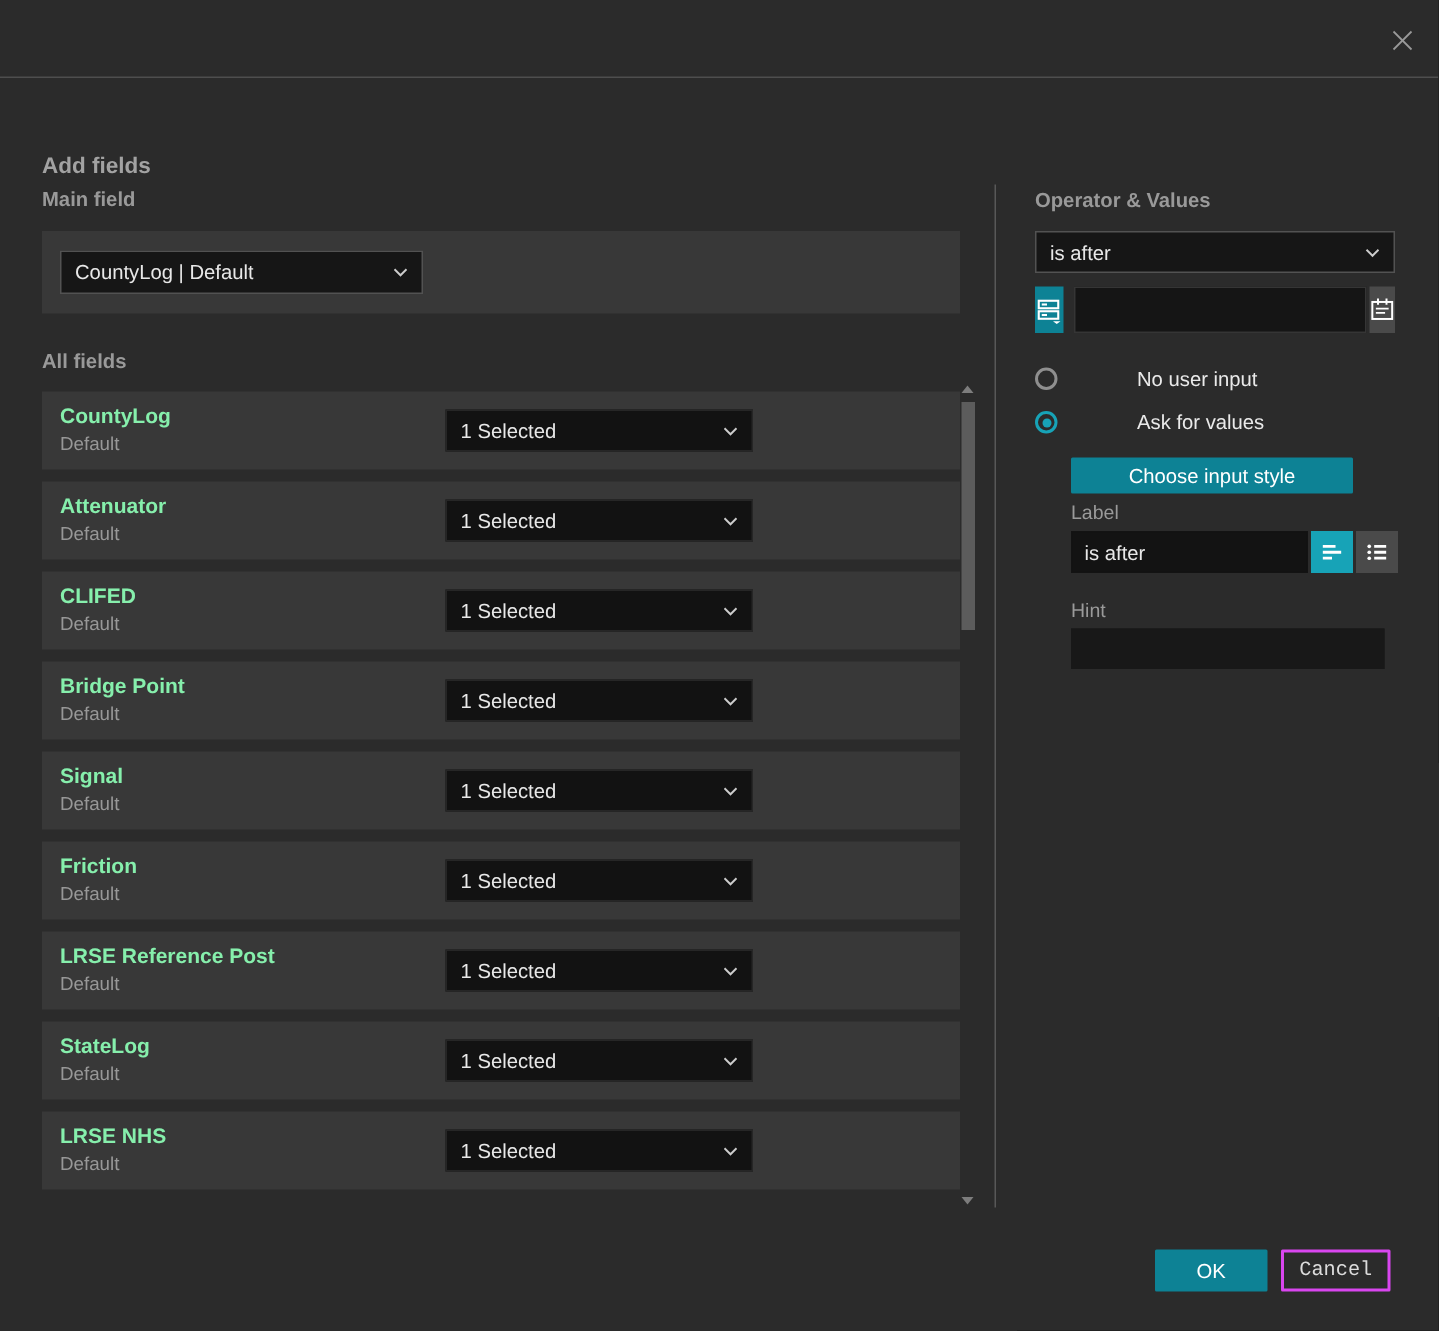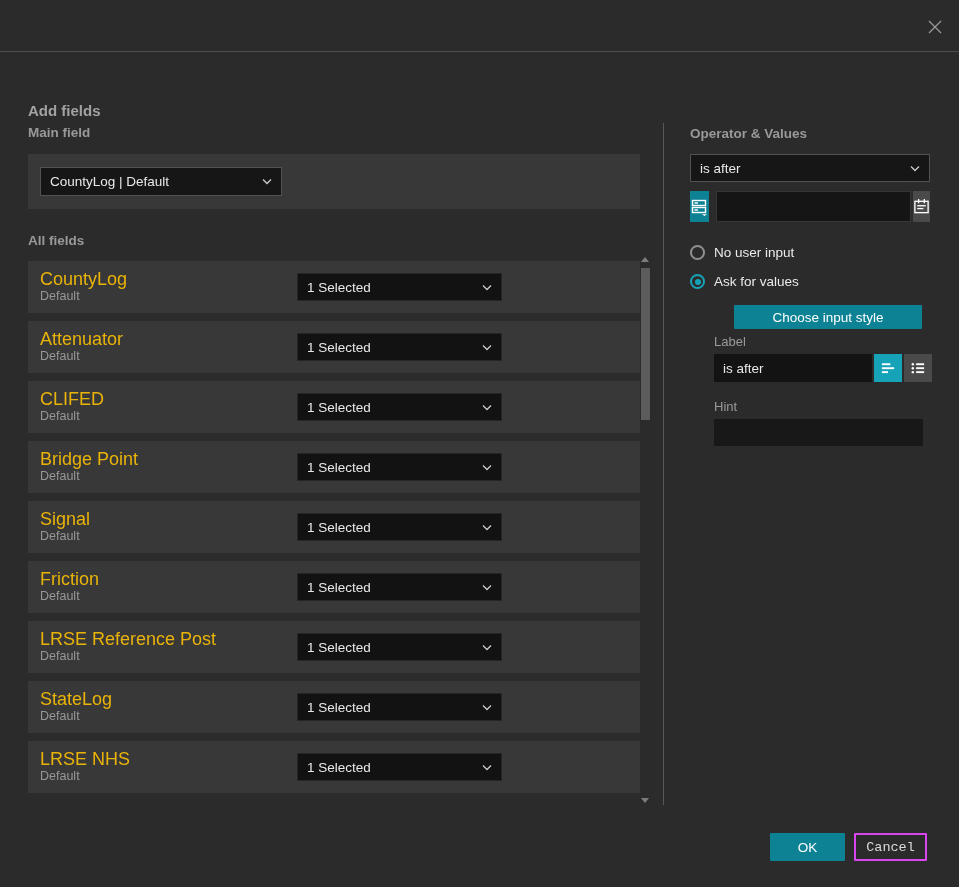--- a/index.html
+++ b/index.html
@@ -44,21 +44,21 @@
     position:absolute; left:28px; top:154px; width:612px; height:55px;
     background:#383838;
   }
   .main-panel .sel-field { position:absolute; left:12px;  top:13px; width:242px; height:29px; }
   .main-panel .sel-date  { position:absolute; left:266px; top:13px; width:208px; height:29px; }
   
   .list { position:absolute; left:28px; top:261px; width:612px; }
   .row {
     position:relative; height:52px; margin-bottom:8px; background:#383838;
   }
-  .row .fname { position:absolute; left:12px; top:8px;  font-size:18px; color:#eab308; }
+  .row .fname { position:absolute; left:12px; top:8px;  font-size:14px; color:#86efac;font-weight:bold; }
   .row .fsub  { position:absolute; left:12px; top:28px; font-size:12.5px; color:#989898; }
   .row .select { position:absolute; left:269px; top:12px; width:205px; height:28px; }
   
   .scrollbar { position:absolute; left:639px; top:255px; width:12px; height:550px; }
   .scroll-thumb { position:absolute; left:2px; top:13px; width:9px; height:152px; background:#5c5c5c; }
   .scroll-up, .scroll-down { position:absolute; left:2px; width:0; height:0; border-left:4.5px solid transparent; border-right:4.5px solid transparent; }
   .scroll-up   { top:2px;    border-bottom:5px solid #7d7d7d; }
   .scroll-down { bottom:2px; border-top:5px solid #7d7d7d; }
   
   .vdivider { position:absolute; left:663px; top:123px; width:1px; height:682px; background:#585858; }
@@ -74,26 +74,26 @@
   .btn-caldark { width:30px; background:#4a4a4a; }
   .radio-row { position:absolute; left:690px; display:flex; align-items:center; gap:9px; cursor:pointer; }
   .radio {
     width:15px; height:15px; border-radius:50%; border:2px solid #8f8f8f; position:relative; flex:0 0 auto;
   }
   .radio.sel { border-color:var(--accent-bright,#19a5ba); }
   .radio.sel::after {
     content:''; position:absolute; inset:2.5px; border-radius:50%;
     background:var(--accent-bright,#19a5ba);
   }
-  .radio-label { font-size:13.5px; color:#eaeaea; }
+  .radio-label { font-size:13.5px; color:#eaeaea;margin-left:44px; }
   .btn-teal {
     background:var(--accent,#0d8295); color:#fff; border:none; cursor:pointer;
     font-size:13.5px; font-family:"Liberation Sans",sans-serif; border-radius:1px;
   }
-  .choose-btn { position:absolute; left:714px; top:305px; width:188px; height:24px;margin-left:20px; }
+  .choose-btn { position:absolute; left:714px; top:305px; width:188px; height:24px; }
   .cap { position:absolute; font-size:13px; color:#9a9a9a; }
   .label-row { position:absolute; left:714px; top:354px; height:28px; display:flex; }
   .label-input { width:158px; height:28px; background:#131313; border-color:#131313; }
   .btn-style { width:28px; height:28px; margin-left:2px; }
   .btn-style.active { background:var(--accent-bright,#17a0b4); }
   .btn-style.idle   { background:#4a4a4a; }
   .hint-input { position:absolute; left:714px; top:419px; width:209px; height:27px; background:#181818; border-color:#181818; }
   
   .ok-btn { position:absolute; left:770px; top:833px; width:75px; height:28px; font-size:13.5px; }
   .cancel-btn {

